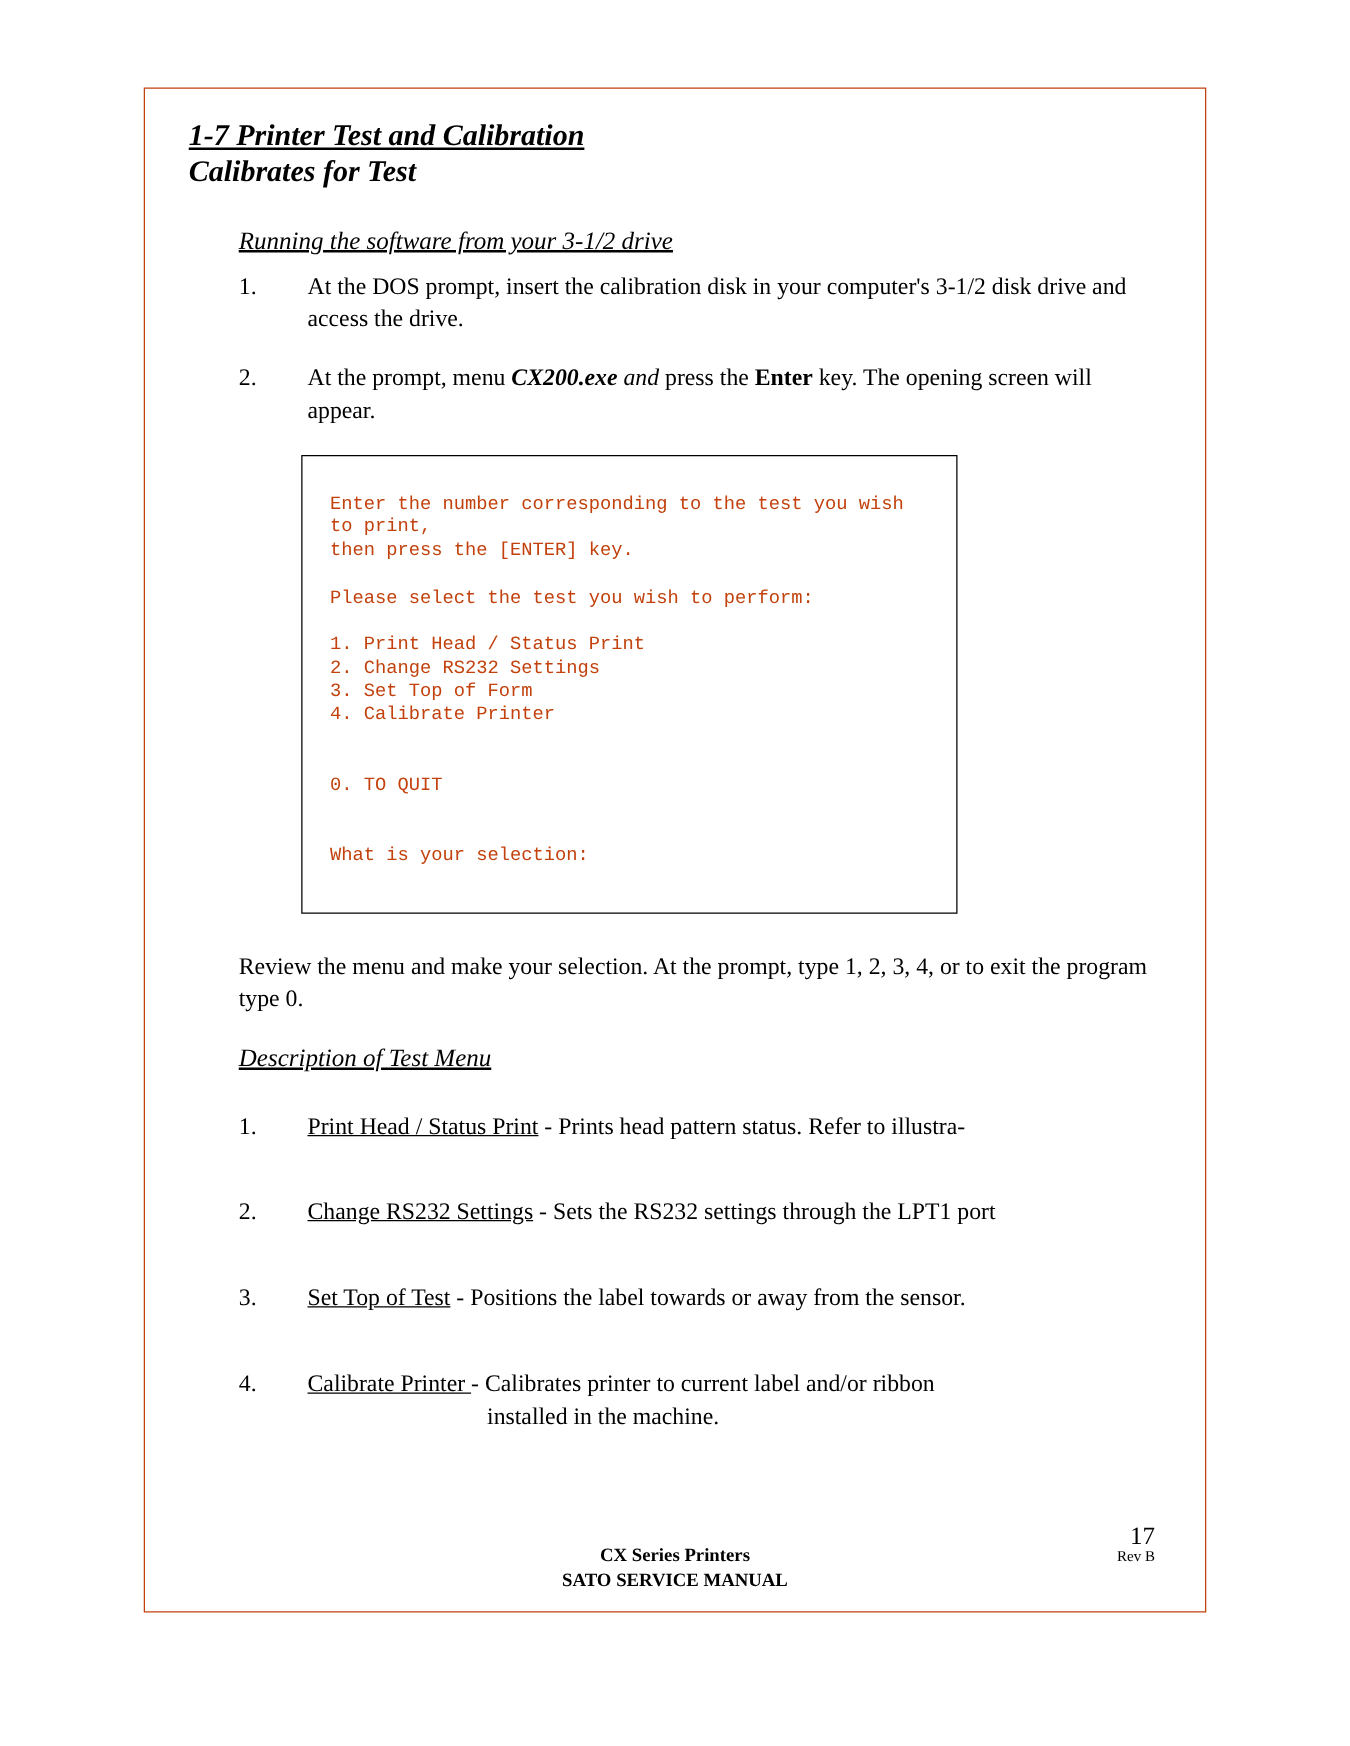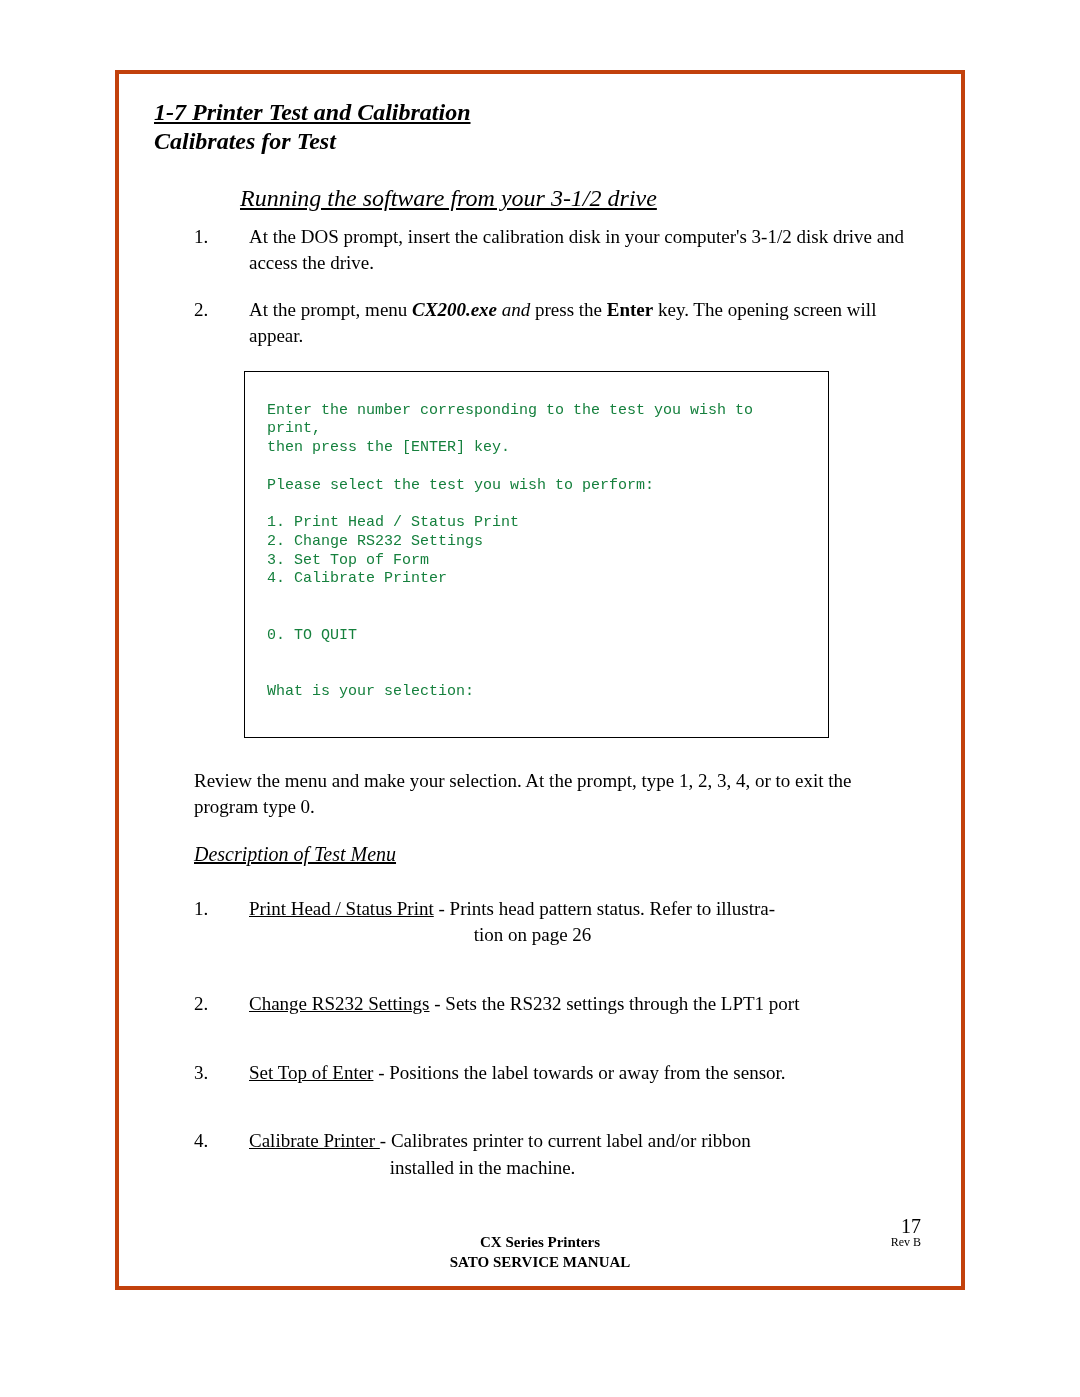--- a/index.html
+++ b/index.html
@@ -14,21 +14,21 @@
       font-family: Georgia, 'Times New Roman', serif;
       color: #000;
       position: relative;
     }
     .page-frame {
       position: absolute;
       top: 70px;
       left: 115px;
       width: 850px;
       height: 1220px;
-      border: 4px solid #c2410c;
+      border: 1px solid #c2410c;
       padding: 25px 35px 20px 35px;
     }
     .section-heading {
       font-style: italic;
       font-weight: bold;
       text-decoration: underline;
       font-size: 24px;
       margin-bottom: 2px;
     }
     .section-subheading {
@@ -37,23 +37,22 @@
       font-size: 24px;
       margin-bottom: 30px;
     }
     .content {
       padding-left: 40px;
       padding-right: 10px;
     }
     .subsection-heading {
       font-style: italic;
       text-decoration: underline;
-      font-size: 24px;
+      font-size: 20px;
       margin-bottom: 12px;
-      margin-left: 46px;
     }
     .numbered-item {
       display: flex;
       margin-bottom: 22px;
       font-size: 19px;
       line-height: 1.35;
     }
     .numbered-item .num {
       width: 55px;
       flex-shrink: 0;
@@ -66,28 +65,28 @@
       font-style: italic;
     }
     .bold {
       font-weight: bold;
     }
     .italic {
       font-style: italic;
     }
     .screen-box {
       margin: 4px 0 30px 50px;
-      width: 585px;
+      width: 525px;
       border: 1.5px solid #000;
       padding: 30px 22px 35px 22px;
       font-family: 'Courier New', Courier, monospace;
       font-size: 15px;
       line-height: 1.25;
       white-space: pre-wrap;
-      color: #15803d;
+      color: #c2410c;
     }
     .review-text {
       font-size: 19px;
       line-height: 1.4;
       margin-bottom: 22px;
       padding-left: 0;
     }
     .desc-heading {
       font-style: italic;
       text-decoration: underline;
@@ -182,35 +181,34 @@
 What is your selection:</div>
 
     <div class="review-text">Review the menu and make your selection. At the prompt, type 1, 2, 3, 4, or to exit the program type 0.</div>
 
     <div class="desc-heading">Description of Test Menu</div>
 
     <div class="desc-item">
       <div class="num">1.</div>
       <div class="txt">
         <span class="underline">Print Head / Status Print</span><span> - Prints head pattern status.  Refer to illustra-</span>
-        <span class="desc-body-indent">tion on  page 26</span>
       </div>
     </div>
 
     <div class="desc-item">
       <div class="num">2.</div>
       <div class="txt">
         <span class="underline">Change RS232 Settings</span><span> - Sets the RS232 settings  through the LPT1 port</span>
       </div>
     </div>
 
     <div class="desc-item">
       <div class="num">3.</div>
       <div class="txt">
-        <span class="underline">Set Top of Enter</span><span> - Positions the label towards or away from the sensor.</span>
+        <span class="underline">Set Top of Test</span><span> - Positions the label towards or away from the sensor.</span>
       </div>
     </div>
 
     <div class="desc-item" style="margin-bottom:0;">
       <div class="num">4.</div>
       <div class="txt">
         <span class="underline">Calibrate Printer </span><span>- Calibrates printer to current label and/or ribbon</span>
         <span class="desc-body-indent" style="padding-right:200px;">installed in the machine.</span>
       </div>
     </div>

